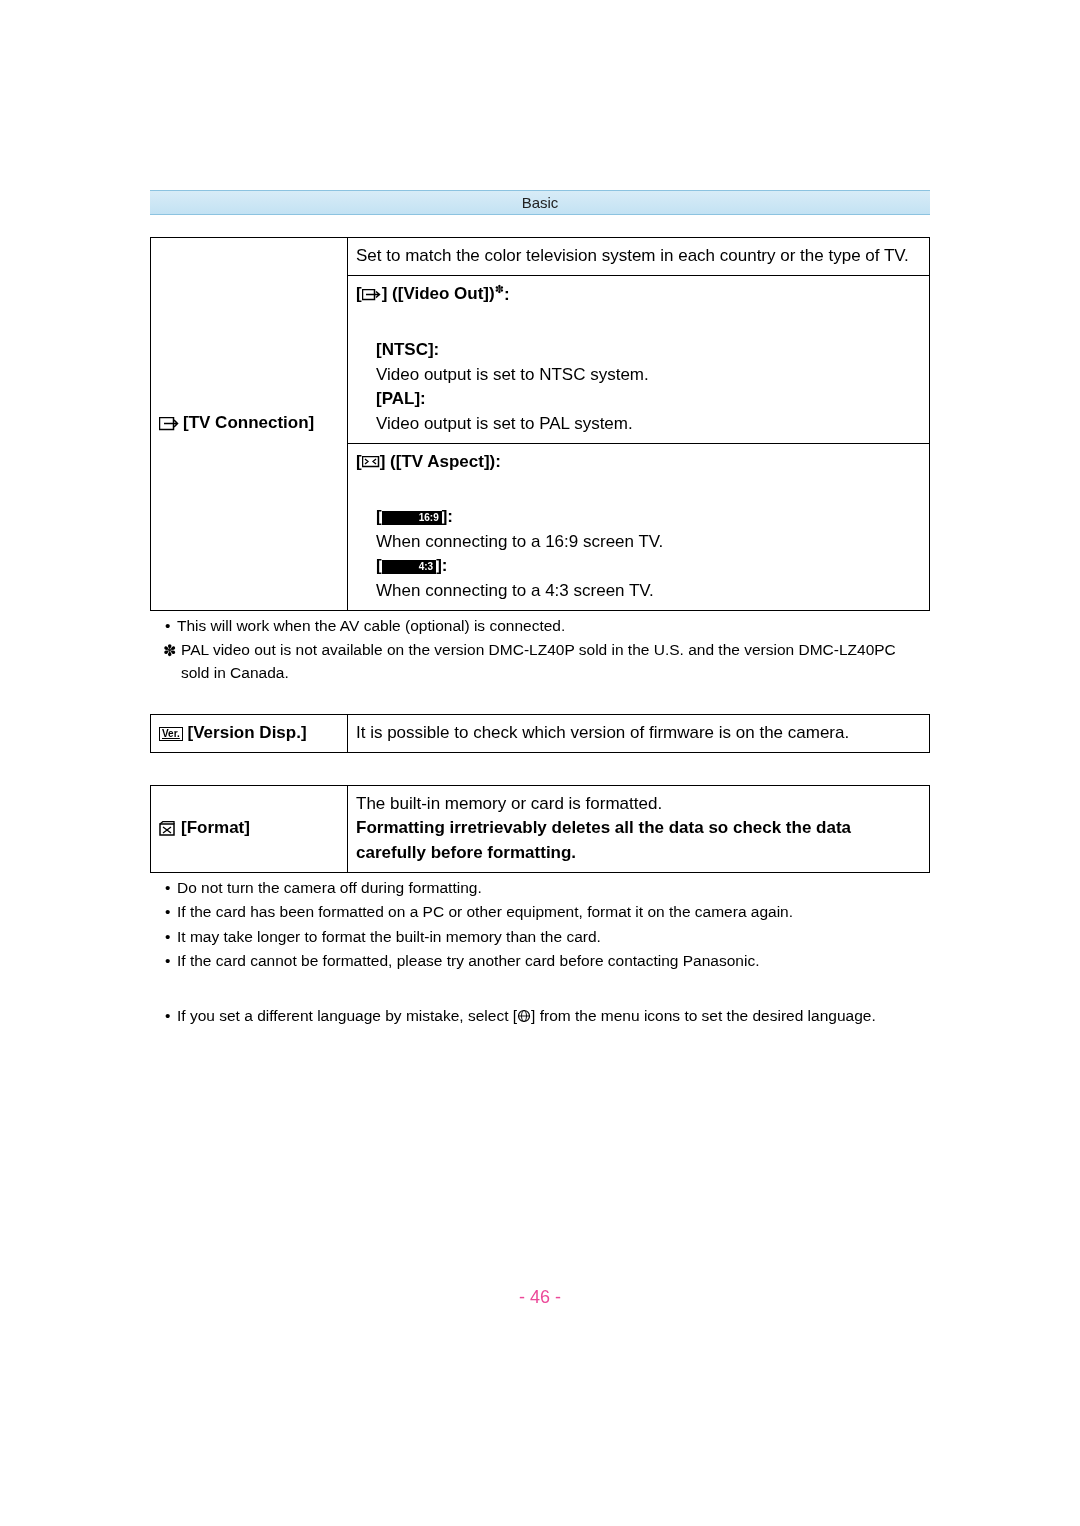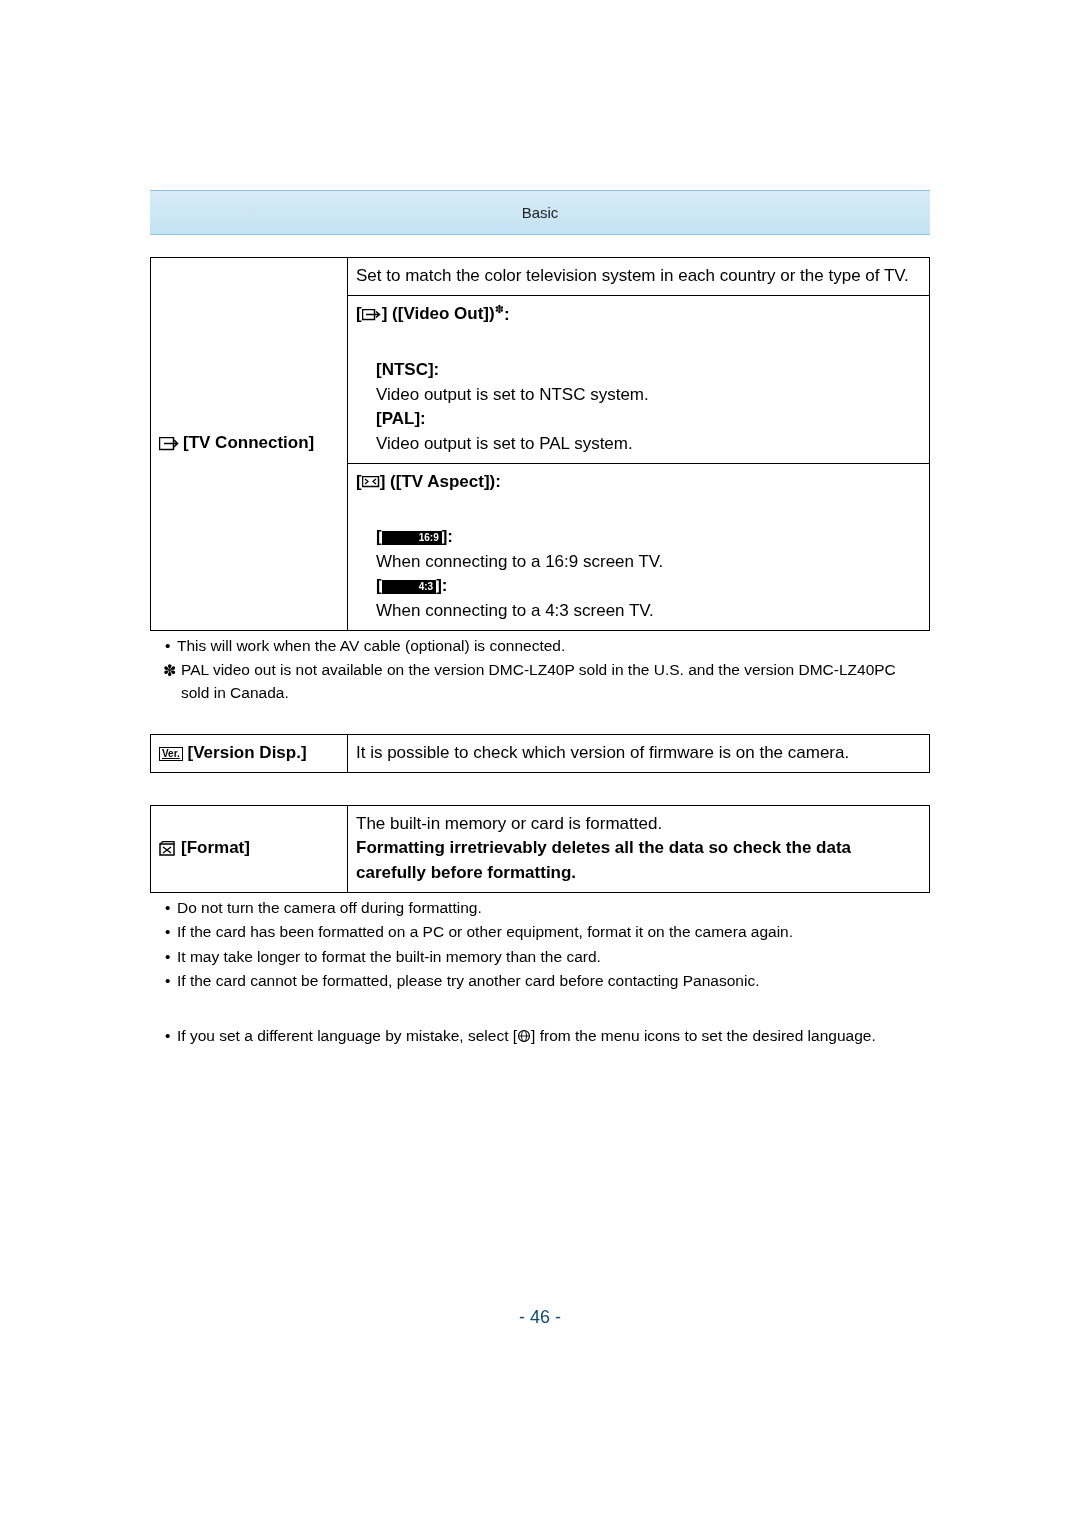--- a/index.html
+++ b/index.html
@@ -13,21 +13,21 @@
   }
   .page {
     width: 780px;
     margin: 190px auto 0 auto;
   }
   .header-bar {
     background: linear-gradient(to bottom, #d8ecf7, #c3e2f3);
     border-top: 1px solid #8cc3e0;
     border-bottom: 1px solid #8cc3e0;
     text-align: center;
-    padding: 13px 0;
+    padding: 3px 0;
     font-size: 15px;
     color: #222;
     margin-bottom: 22px;
   }
   table.box {
     border-collapse: collapse;
     width: 100%;
     margin-bottom: 4px;
   }
   table.box td {
@@ -62,21 +62,21 @@
     display: inline-block;
     width: 18px;
     vertical-align: top;
   }
   .indent-star { padding-left: 18px; position: relative; }
   .indent-star .star { position: absolute; left: 0; top: 0;}
   .subindent { padding-left: 20px; margin-top: 31px; }
   .gap { height: 28px; }
   .pagenum {
     text-align: center;
-    color: #0c4a6e;
+    color: #ec4899;
     font-size: 18px;
     margin-top: 260px;
   }
   b { font-weight: bold; }
   .sup { font-size: 11px; vertical-align: super; }
   .iconbox {
     display:inline-block;
     border:1.5px solid #000;
     font-size:10px;
     padding:0 2px;

